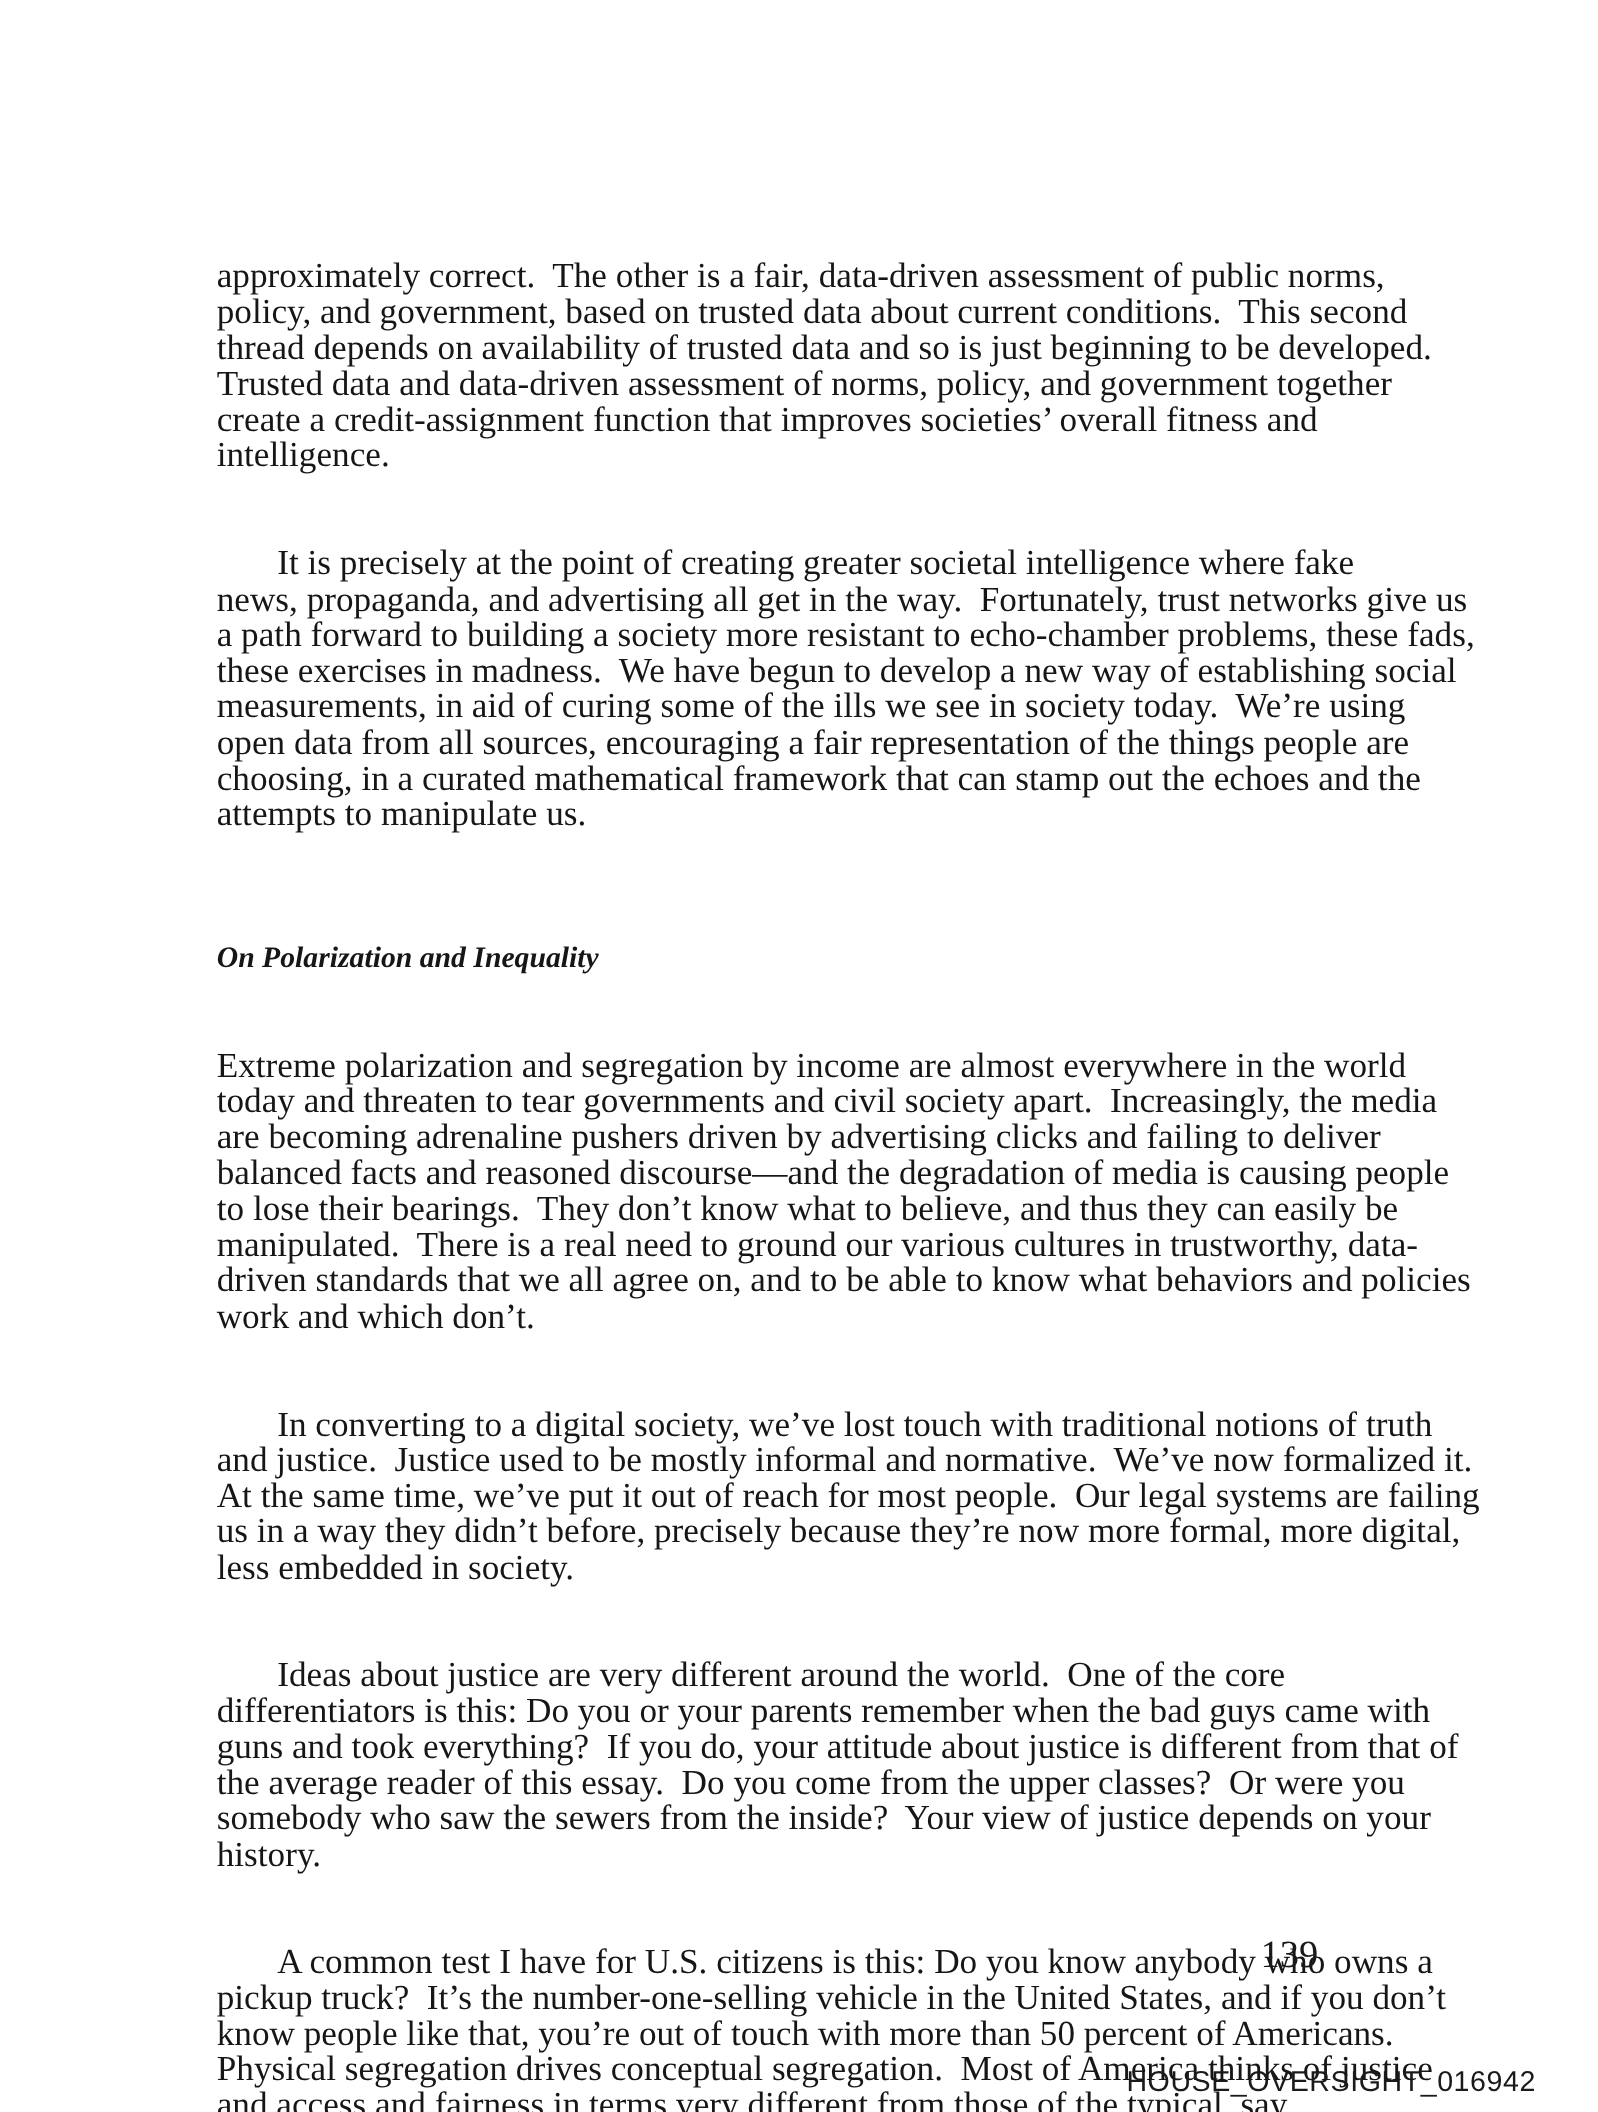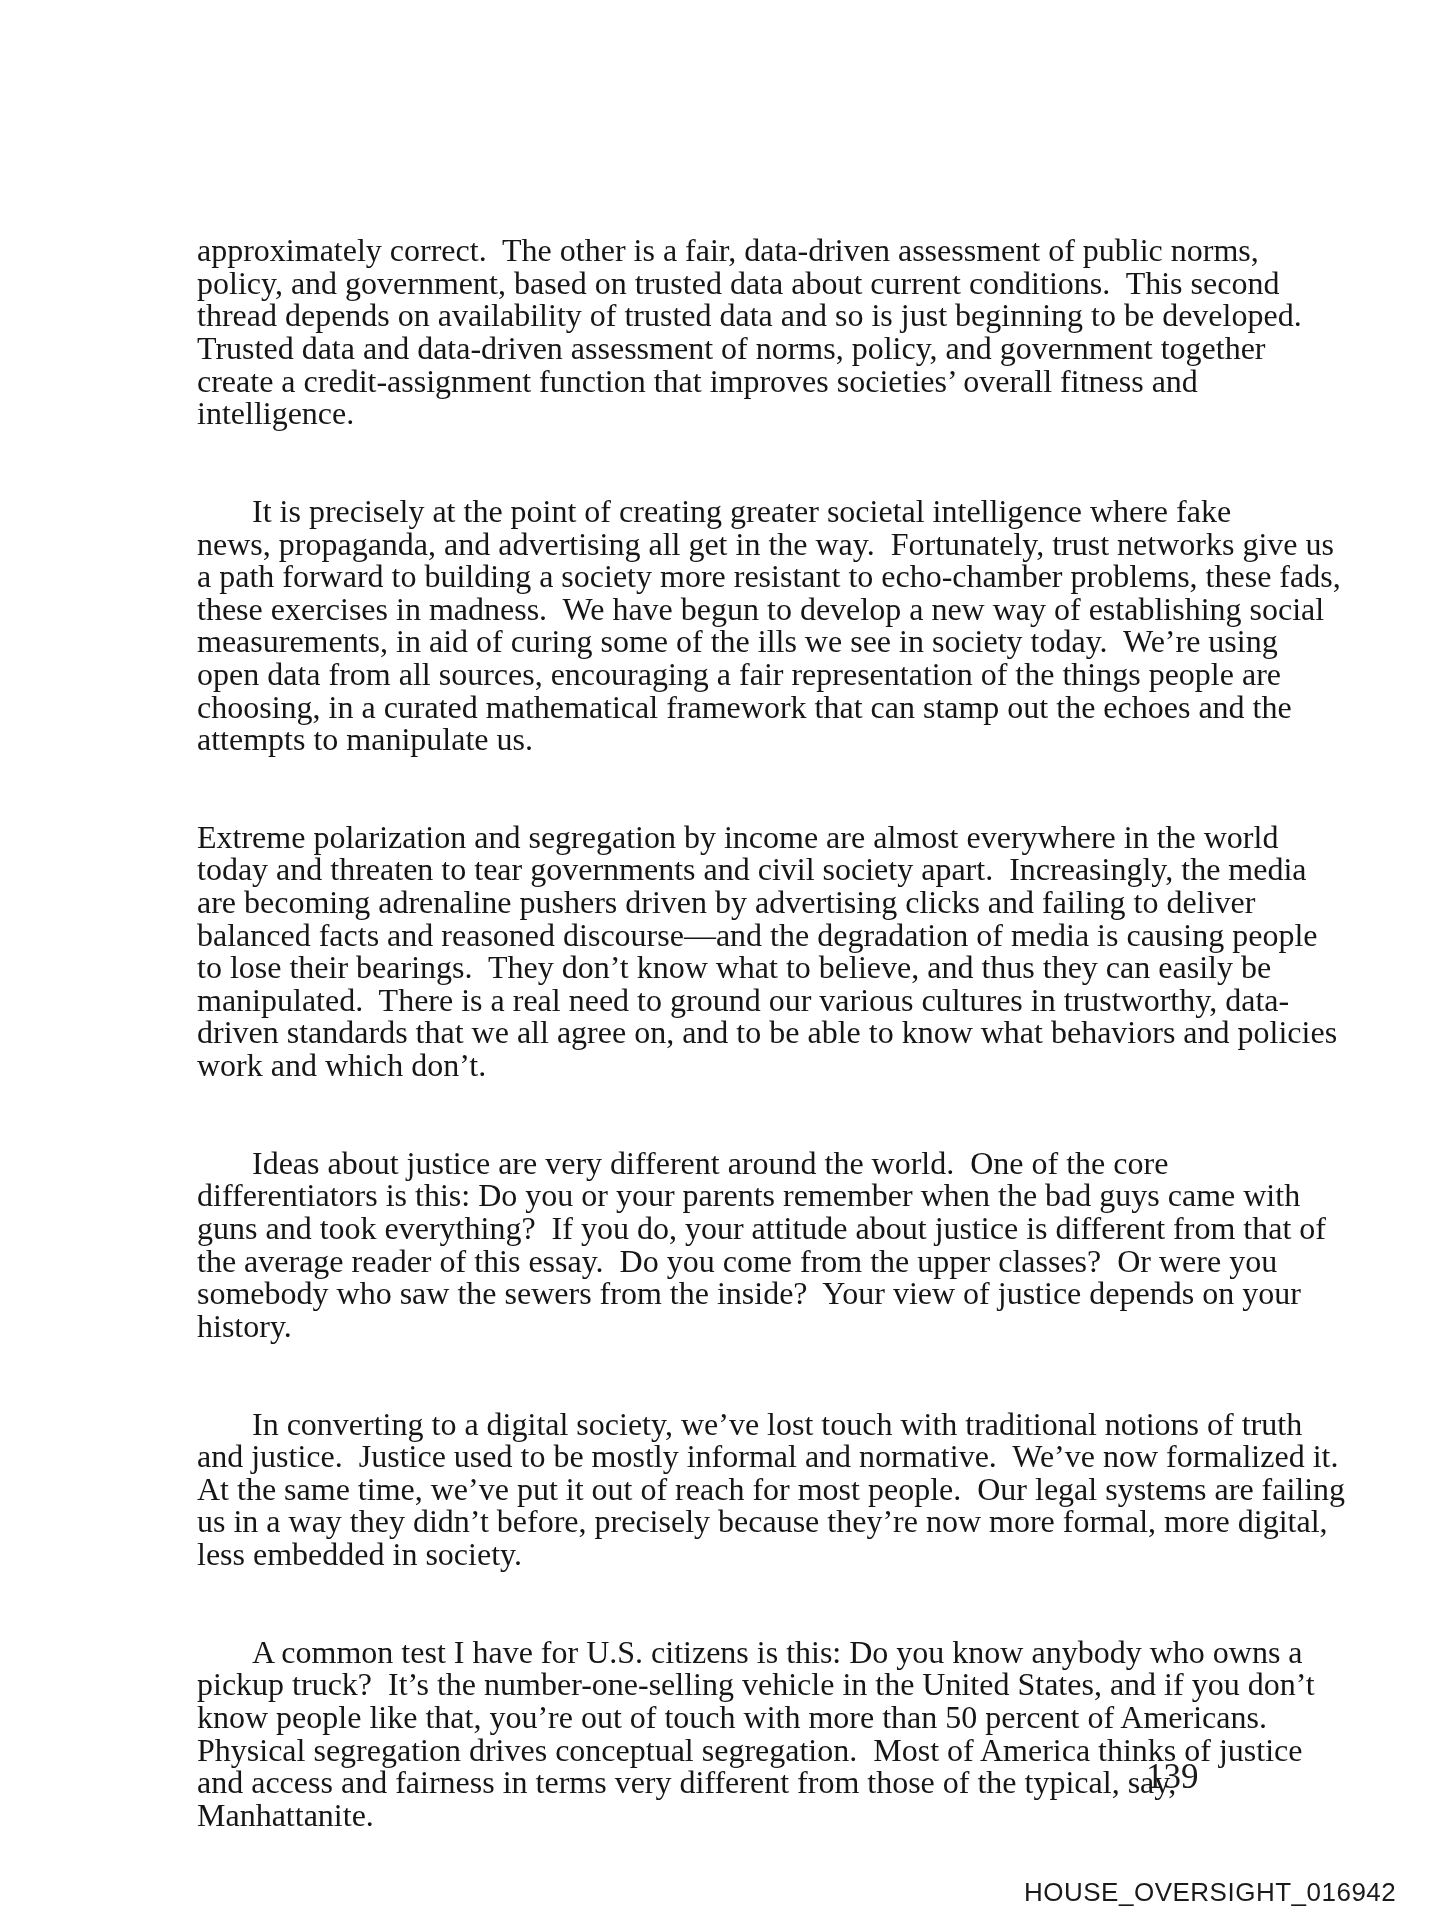--- a/index.html
+++ b/index.html
@@ -73,39 +73,40 @@
 create a credit-assignment function that improves societies’ overall fitness and
 intelligence.</p>
     <p class="para">	It is precisely at the point of creating greater societal intelligence where fake
 news, propaganda, and advertising all get in the way.  Fortunately, trust networks give us
 a path forward to building a society more resistant to echo-chamber problems, these fads,
 these exercises in madness.  We have begun to develop a new way of establishing social
 measurements, in aid of curing some of the ills we see in society today.  We’re using
 open data from all sources, encouraging a fair representation of the things people are
 choosing, in a curated mathematical framework that can stamp out the echoes and the
 attempts to manipulate us.</p>
+    <h2 class="heading">On Polarization and Inequality</h2>
     <p class="para">Extreme polarization and segregation by income are almost everywhere in the world
 today and threaten to tear governments and civil society apart.  Increasingly, the media
 are becoming adrenaline pushers driven by advertising clicks and failing to deliver
 balanced facts and reasoned discourse—and the degradation of media is causing people
 to lose their bearings.  They don’t know what to believe, and thus they can easily be
 manipulated.  There is a real need to ground our various cultures in trustworthy, data-
 driven standards that we all agree on, and to be able to know what behaviors and policies
 work and which don’t.</p>
+    <p class="para">	In converting to a digital society, we’ve lost touch with traditional notions of truth
+and justice.  Justice used to be mostly informal and normative.  We’ve now formalized it.
+At the same time, we’ve put it out of reach for most people.  Our legal systems are failing
+us in a way they didn’t before, precisely because they’re now more formal, more digital,
+less embedded in society.</p>
     <p class="para">	Ideas about justice are very different around the world.  One of the core
 differentiators is this: Do you or your parents remember when the bad guys came with
 guns and took everything?  If you do, your attitude about justice is different from that of
 the average reader of this essay.  Do you come from the upper classes?  Or were you
 somebody who saw the sewers from the inside?  Your view of justice depends on your
 history.</p>
-    <p class="para">	In converting to a digital society, we’ve lost touch with traditional notions of truth
-and justice.  Justice used to be mostly informal and normative.  We’ve now formalized it.
-At the same time, we’ve put it out of reach for most people.  Our legal systems are failing
-us in a way they didn’t before, precisely because they’re now more formal, more digital,
-less embedded in society.</p>
     <p class="para">	A common test I have for U.S. citizens is this: Do you know anybody who owns a
 pickup truck?  It’s the number-one-selling vehicle in the United States, and if you don’t
 know people like that, you’re out of touch with more than 50 percent of Americans.
 Physical segregation drives conceptual segregation.  Most of America thinks of justice
 and access and fairness in terms very different from those of the typical, say,
 Manhattanite.</p>
     
   </main>
   <div class="page-number">139</div>
   <div class="bates">HOUSE_OVERSIGHT_016942</div>

